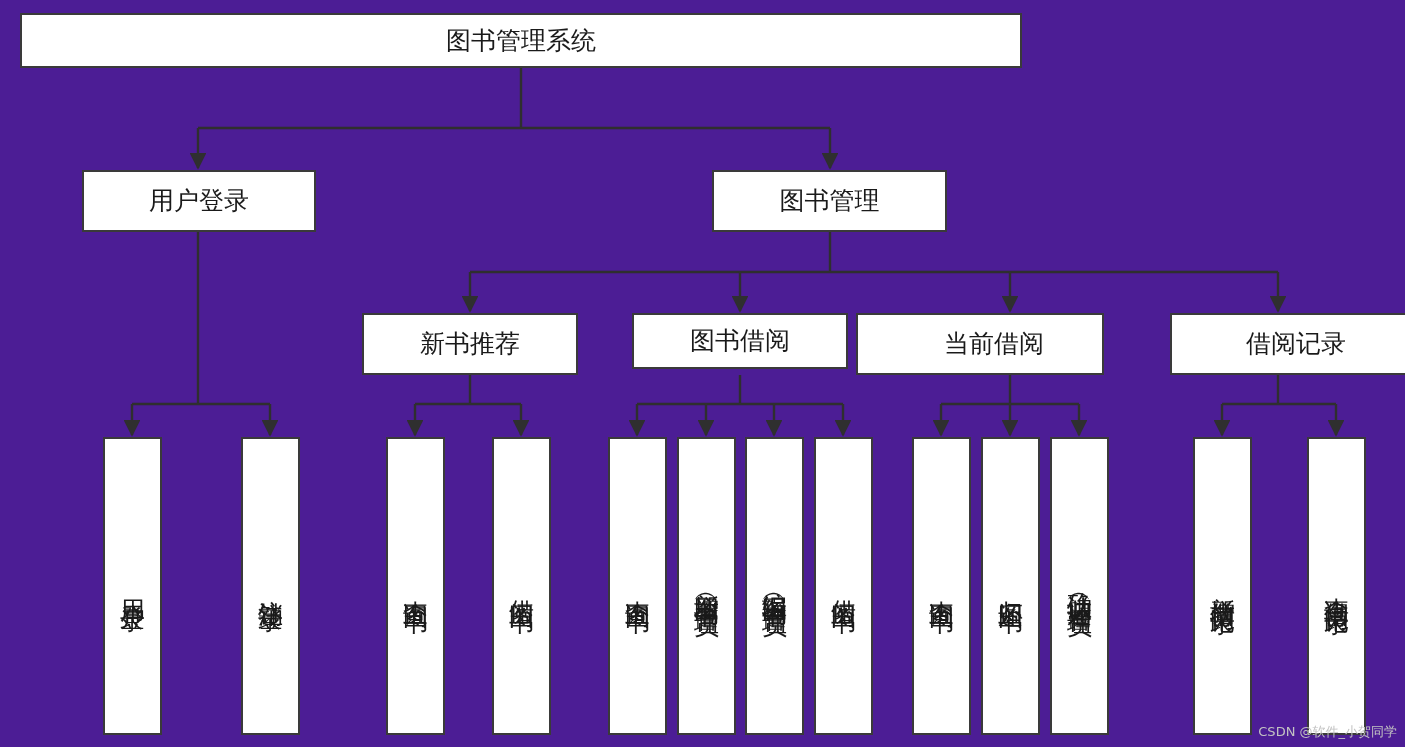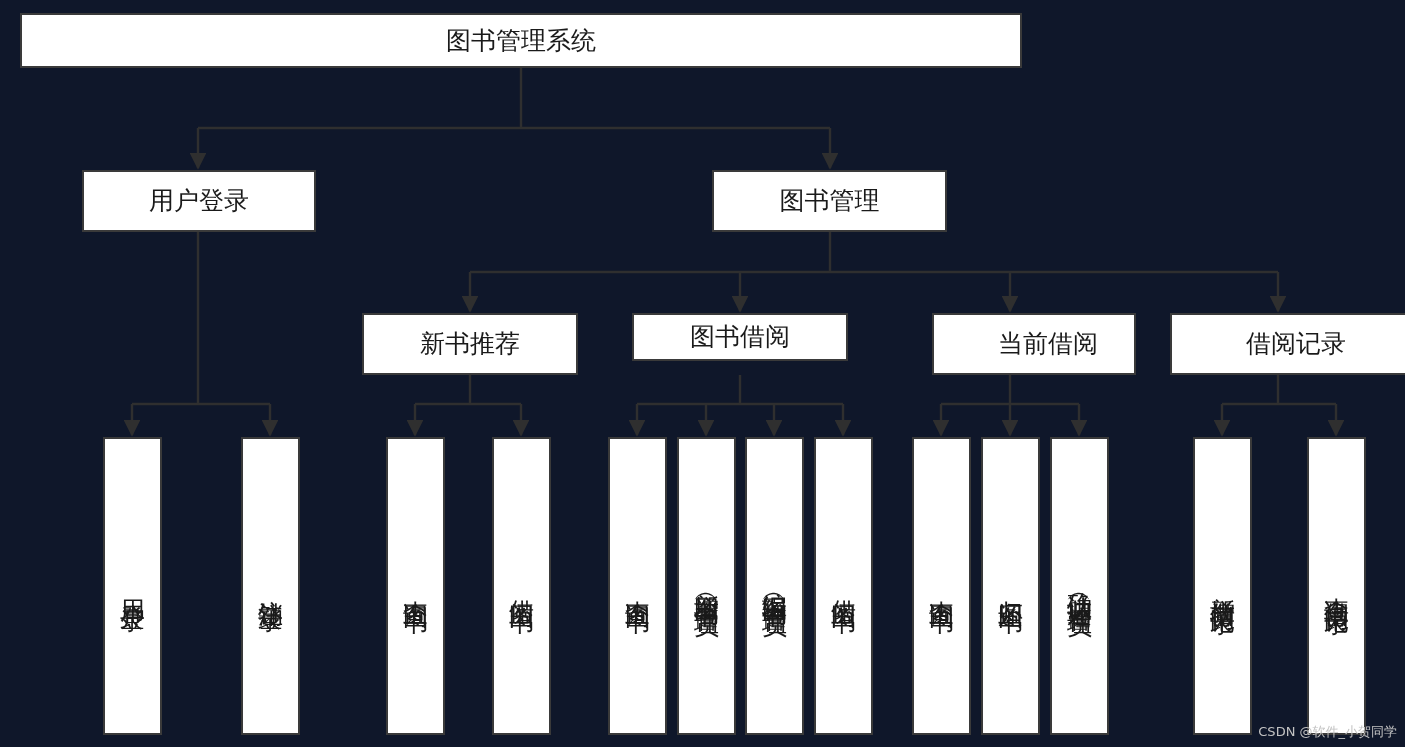--- a/index.html
+++ b/index.html
@@ -8,21 +8,21 @@
     padding: 0;
     background: #ffffff;
   }
   body {
     font-family: "DejaVu Sans", "Liberation Sans", sans-serif;
   }
   #diagram-canvas {
     position: relative;
     width: 1405px;
     height: 747px;
-    background: #0f172a;
+    background: #4c1d95;
     overflow: hidden;
   }
   #edge-layer {
     position: absolute;
     left: 0;
     top: 0;
     width: 1405px;
     height: 747px;
   }
   .node {
@@ -131,24 +131,24 @@
   <div class="node horizontal" style="left:82px; top:170px; width:234px; height:62px;">
     <span class="node-label">用户登录</span>
   </div>
   <div class="node horizontal" style="left:362px; top:313px; width:216px; height:62px;">
     <span class="node-label">新书推荐</span>
   </div>
 
   <div class="node horizontal" style="left:712px; top:170px; width:235px; height:62px;">
     <span class="node-label">图书管理</span>
   </div>
-  <div class="node horizontal" style="left:632px; top:313px; width:216px; height:48px;">
+  <div class="node horizontal" style="left:632px; top:313px; width:216px; height:56px;">
     <span class="node-label">图书借阅</span>
   </div>
-  <div class="node horizontal" style="left:932px; top:313px; width:204px; height:62px;padding-left:28px;">
+  <div class="node horizontal" style="left:856px; top:313px; width:248px; height:62px;padding-left:28px;">
     <span class="node-label">当前借阅</span>
   </div>
   <div class="node horizontal" style="left:1170px; top:313px; width:252px; height:62px;">
     <span class="node-label">借阅记录</span>
   </div>
 
   <div class="node vertical" style="left:103px; top:437px; width:59px; height:298px;">
     <span class="node-label">用户登录</span>
   </div>
   <div class="node vertical" style="left:241px; top:437px; width:59px; height:298px;">

